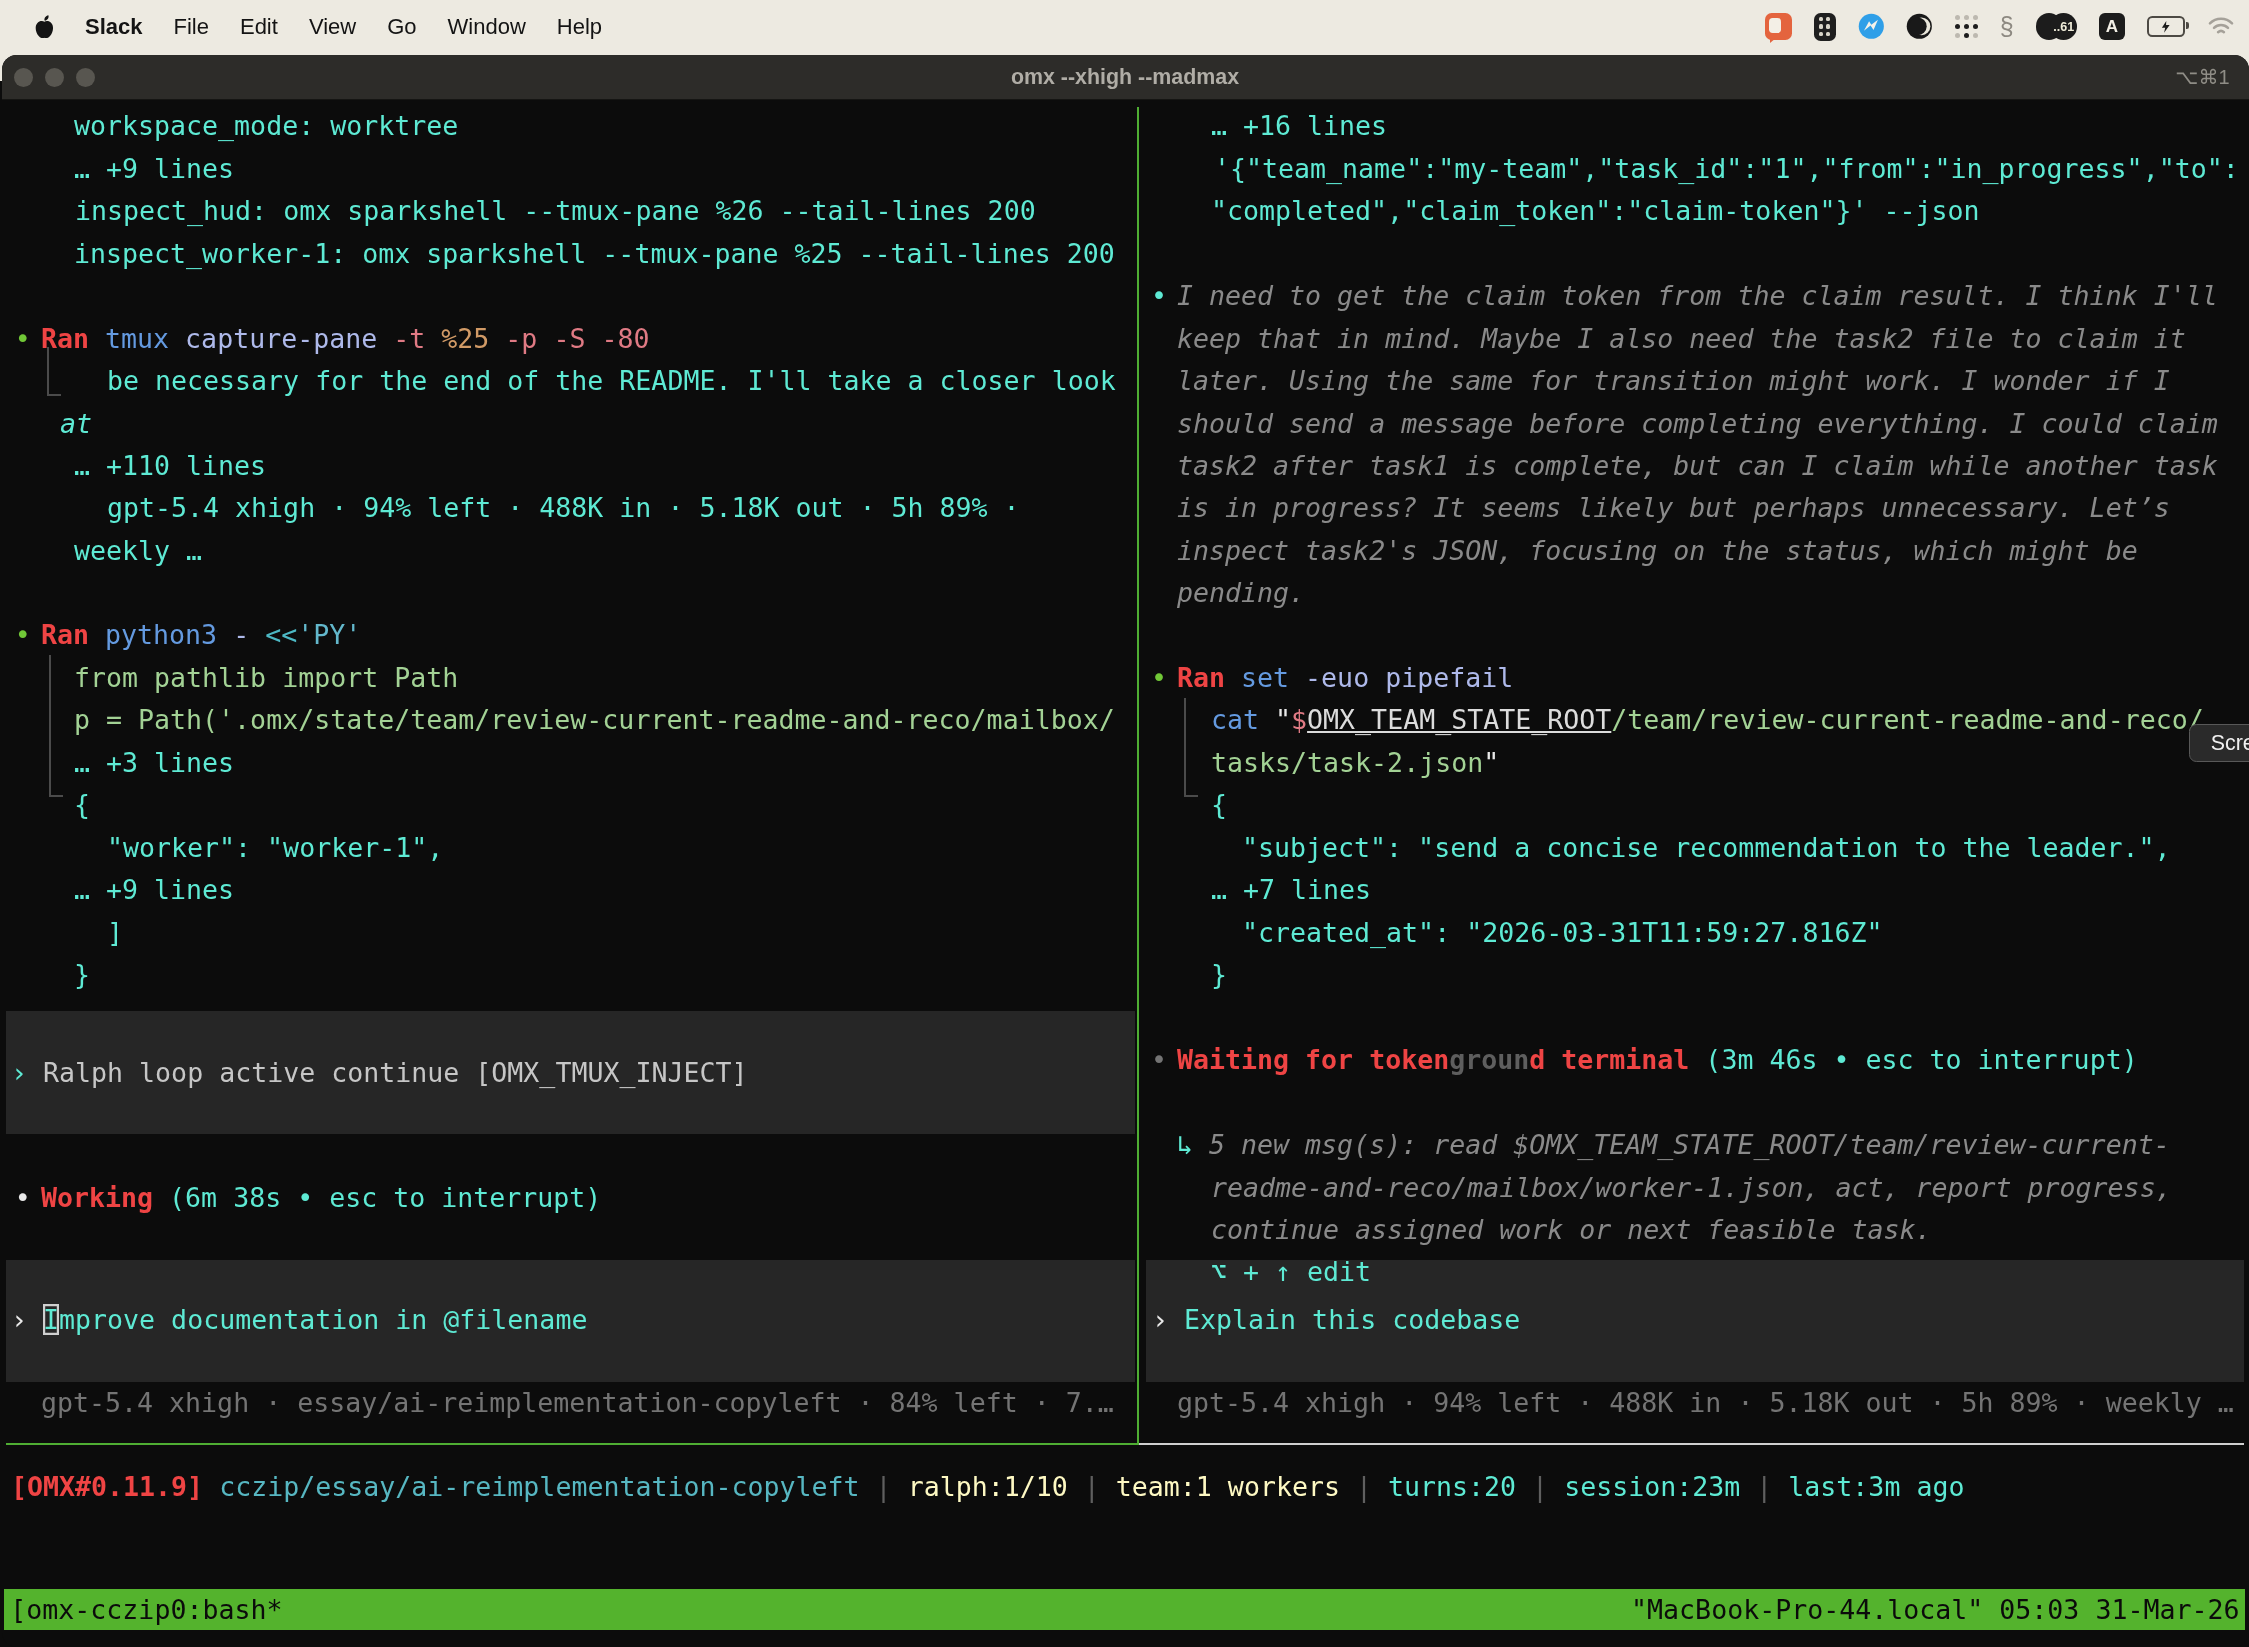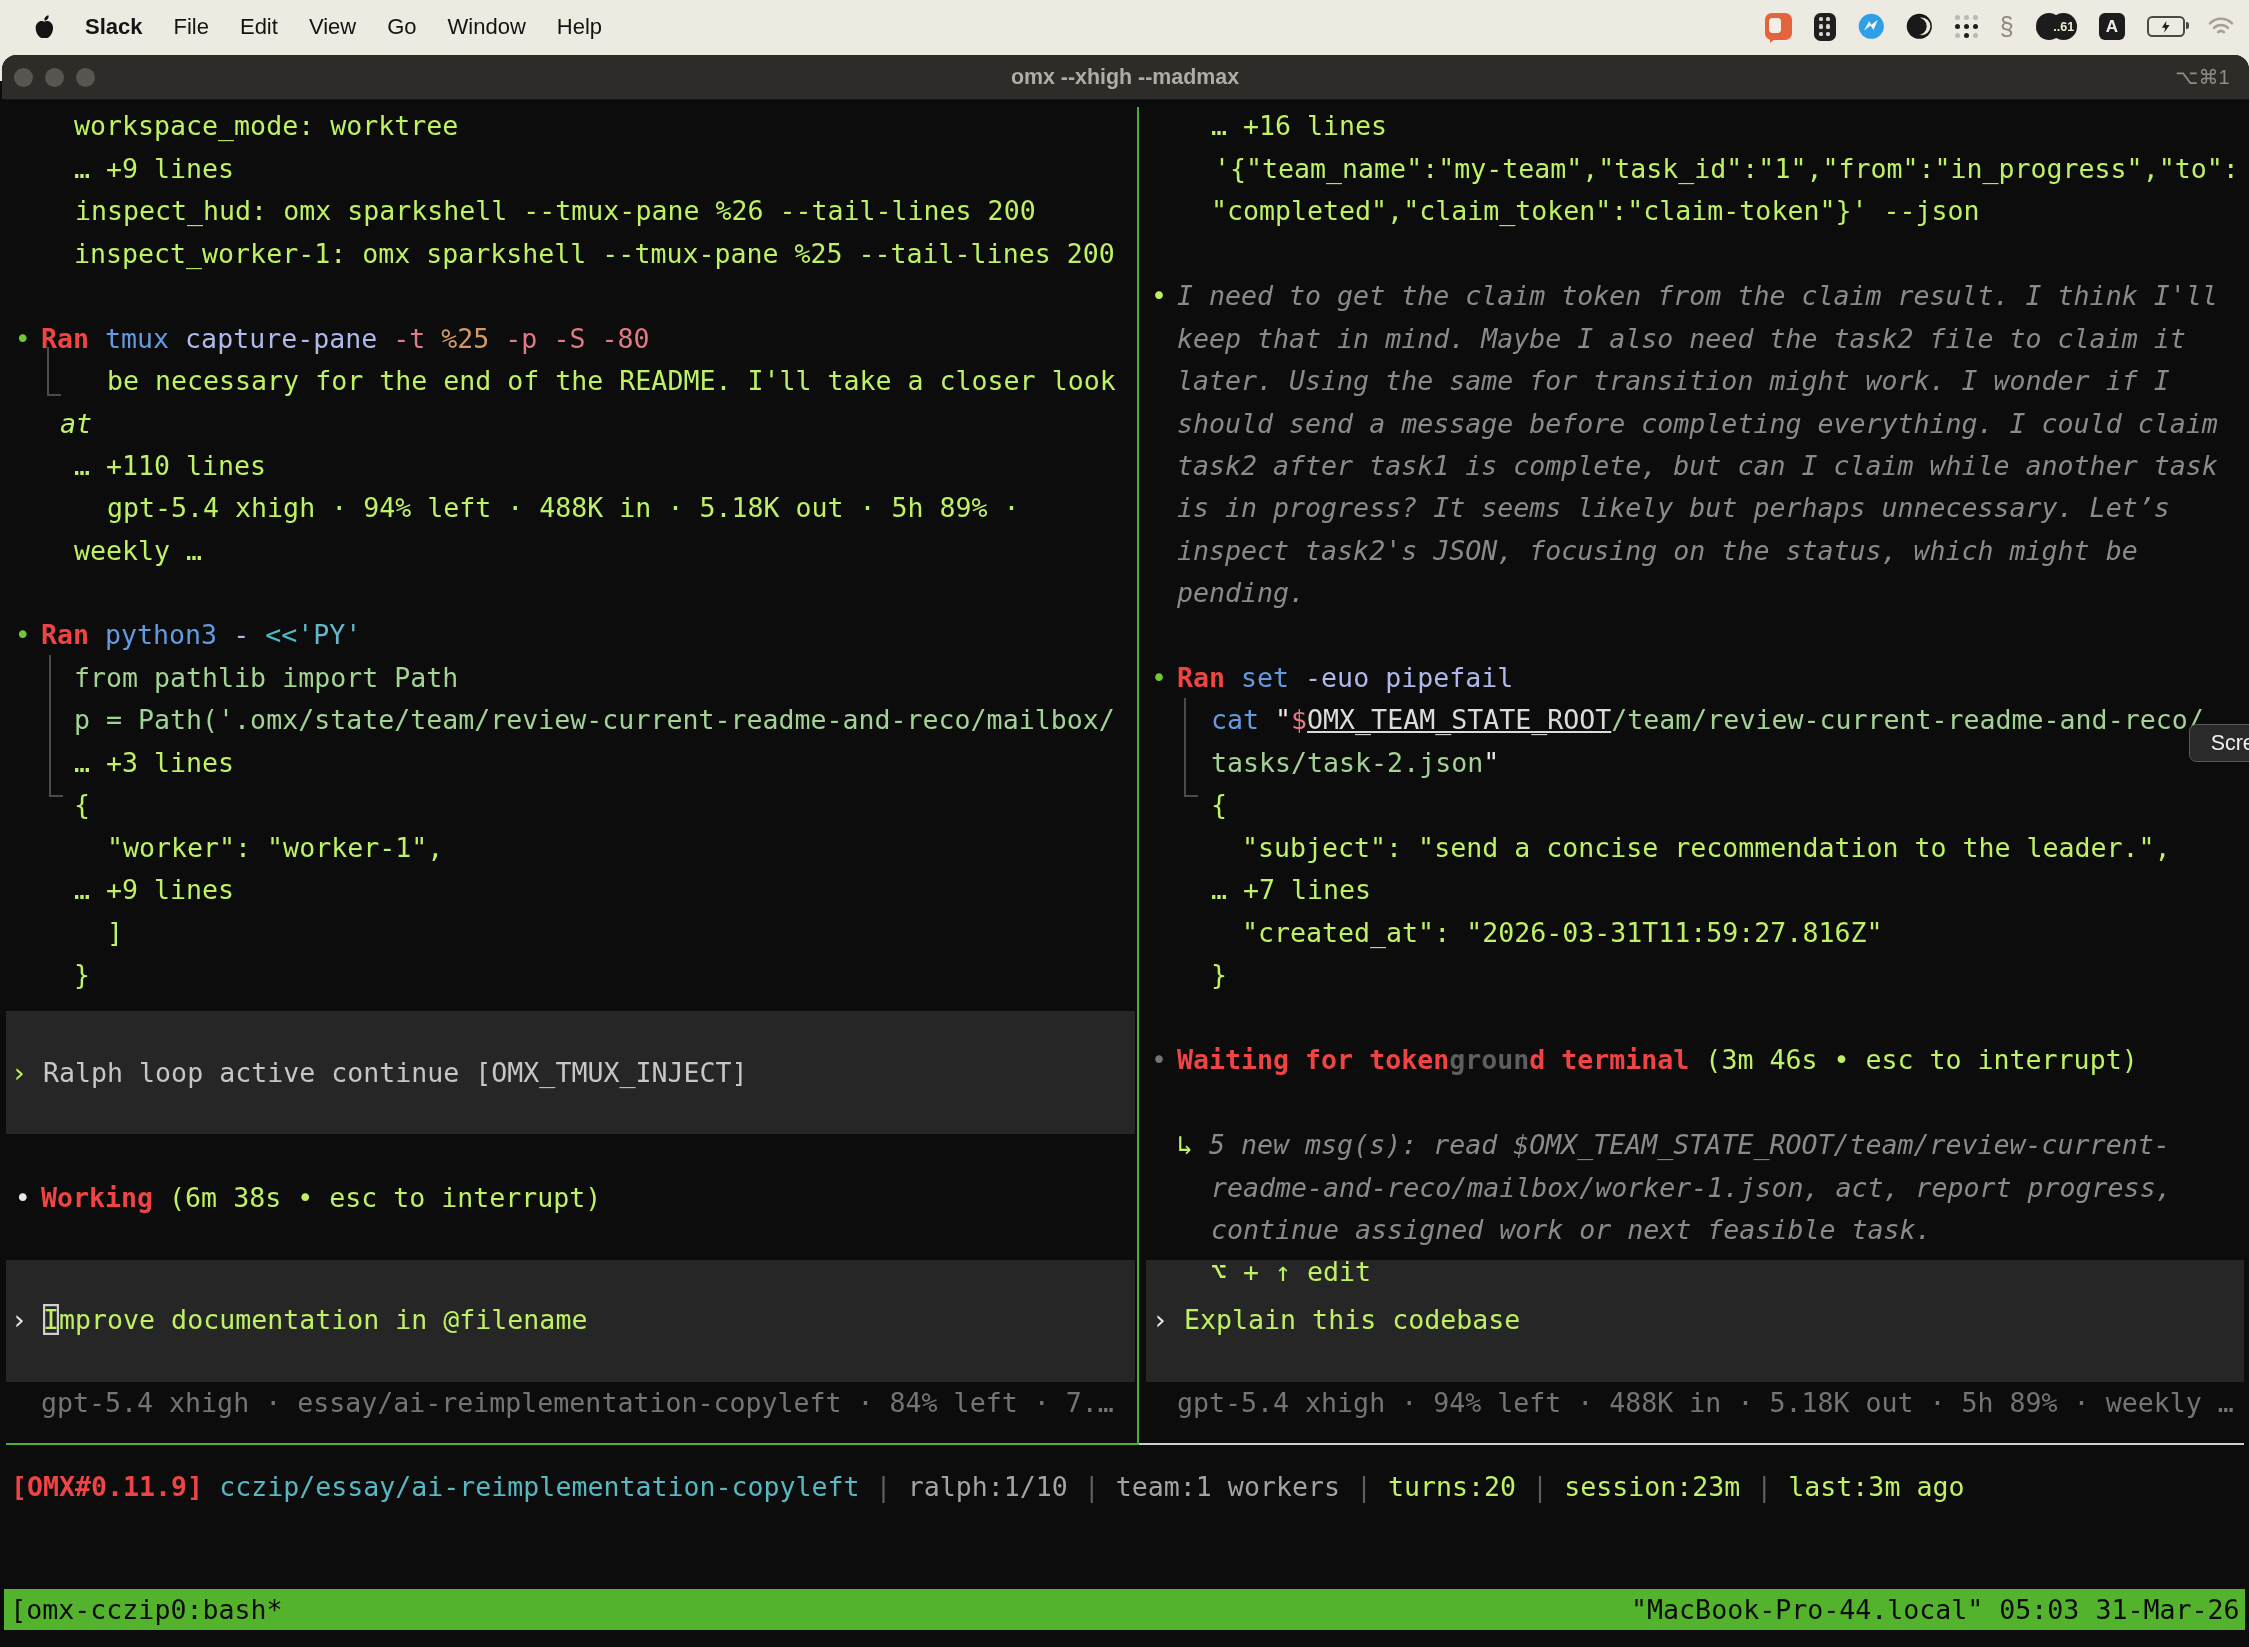--- a/index.html
+++ b/index.html
@@ -42,26 +42,26 @@
   .tlight{position:absolute;top:12.5px;width:19px;height:19px;border-radius:50%;background:#585650;}
   
   #stage{position:absolute;left:0;top:0;width:2250px;height:1648px;}
   .band{position:absolute;background:#262626;}
   .vdiv{position:absolute;left:1137px;top:107px;width:2.2px;height:1338px;background:#4fae33;}
   .hgreen{position:absolute;left:5.9px;top:1443px;width:1132px;height:2.2px;background:#4fae33;}
   .hgray{position:absolute;left:1139px;top:1443px;width:1105px;height:2.2px;background:#cfcfcf;}
   .lconn{position:absolute;border-left:2.2px solid #4b4b4b;border-bottom:2.2px solid #4b4b4b;width:11.8px;}
   
   .tl{position:absolute;font:26.6px/43px "DejaVu Sans Mono",monospace;white-space:pre;}
-  .g{color:#bef264;} .gd{color:#747474;} .w{color:#e9e9e9;} .wb{color:#ef4444;font-weight:700;}
+  .g{color:#5eead4;} .gd{color:#747474;} .w{color:#e9e9e9;} .wb{color:#ef4444;font-weight:700;}
   .bu{color:#71c837;} .bl{color:#649ae0;} .lv{color:#aeb9ea;} .pk{color:#e07a84;}
   .or{color:#d19a66;} .tlc{color:#4db8c4;} .cy{color:#63b8cc;} .gr{color:#a3d295;}
   .wu{color:#dcdcdc;text-decoration:underline;} .it{color:#8a8a8a;font-style:italic;}
   .dm{color:#5e5e5e;font-weight:700;} .br{color:#c6c6c6;}
-  .oc{color:#57b7c2;} .og{color:#a3a3a3;} .sep{color:#5f5f5f;}
+  .oc{color:#57b7c2;} .og{color:#fef9c3;} .sep{color:#5f5f5f;}
   .cur{box-shadow:inset 0 0 0 2.2px #cfcfcf;}
   
   #tmux-bar{position:absolute;left:4.4px;top:1589px;width:2241px;height:41px;background:#54b32d;
             display:flex;align-items:center;font:26.6px/41px "DejaVu Sans Mono",monospace;color:#0b0b0b;}
   #tmux-left{padding-left:5.9px;}
   #tmux-right{margin-left:auto;padding-right:5.9px;}
   
   #tooltip{position:absolute;left:2189px;top:724px;width:103px;height:38px;background:#2a2a2a;
            border:1.5px solid #585858;border-radius:7.4px;color:#f0f0f0;font-size:21.4px;
            display:flex;align-items:center;padding-left:20.7px;box-sizing:border-box;z-index:50;}

